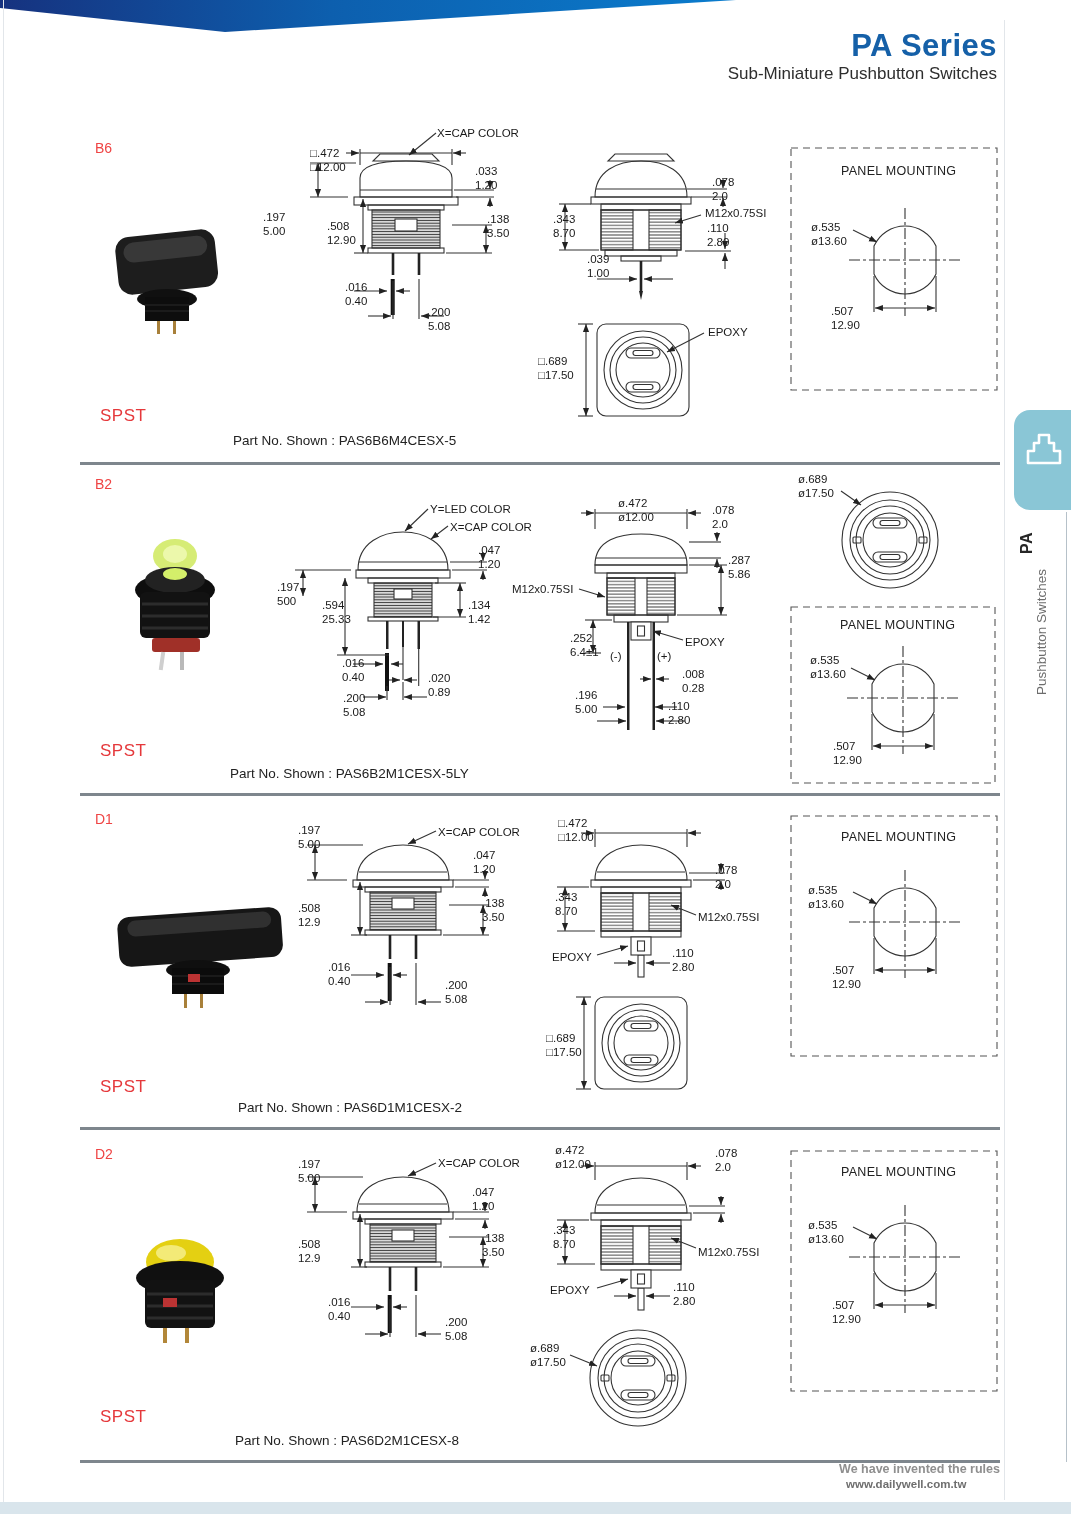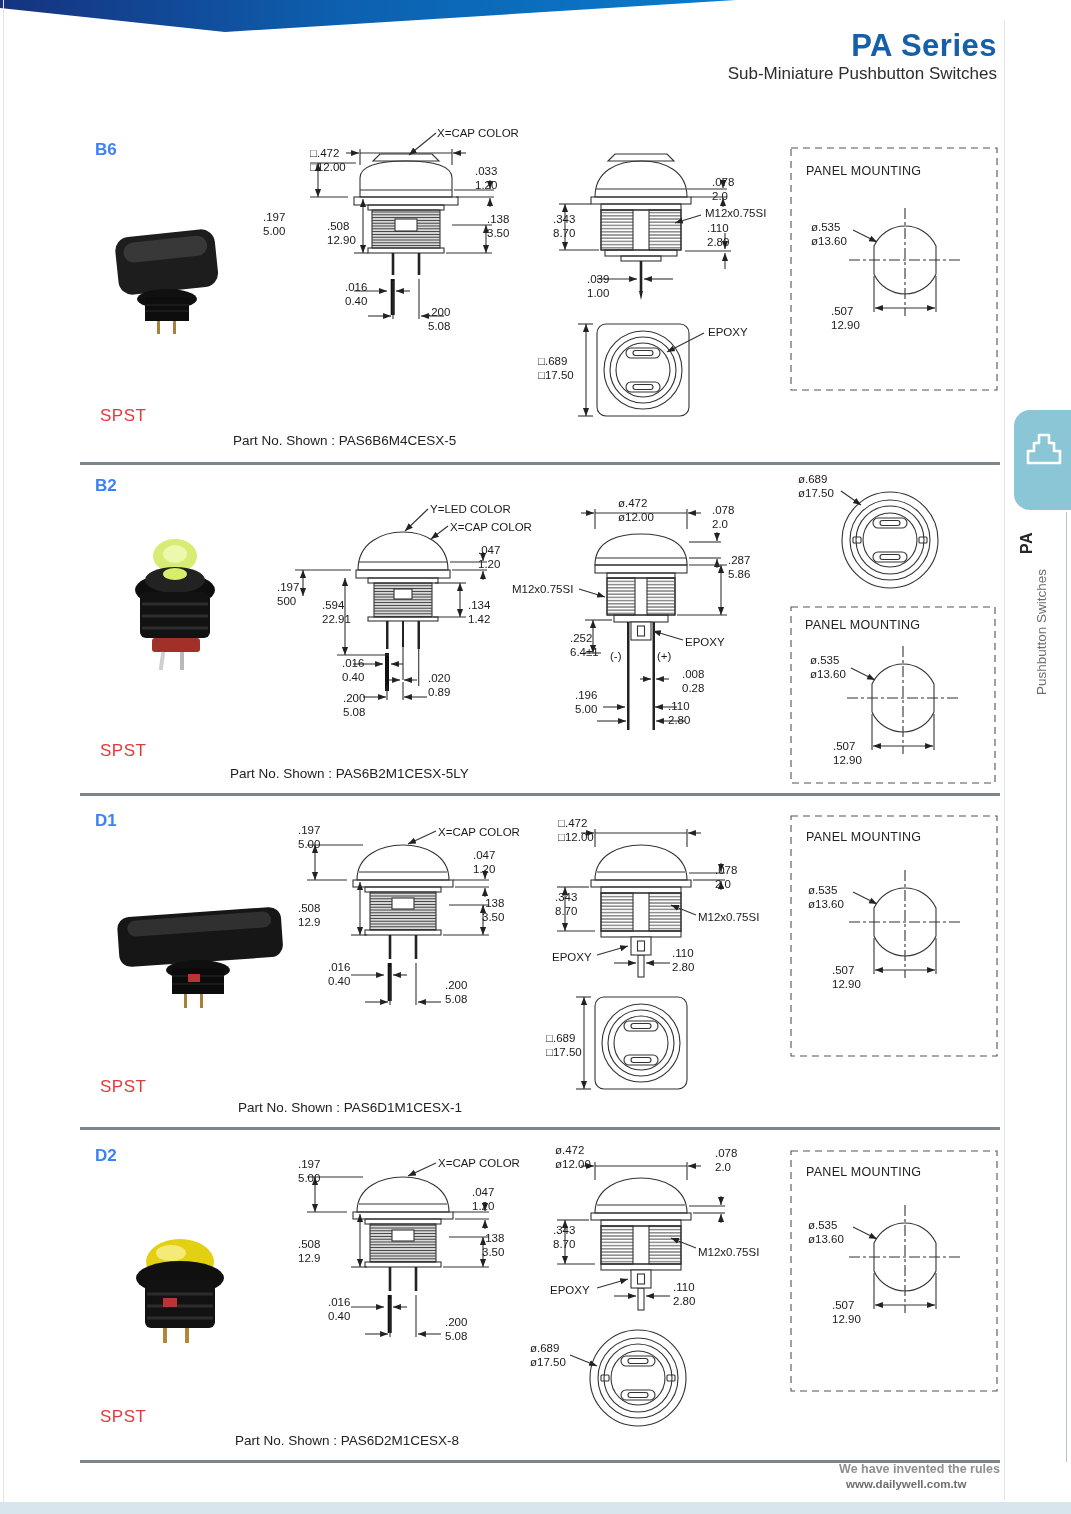--- a/index.html
+++ b/index.html
@@ -4,24 +4,24 @@
 <style>
   html,body{margin:0;padding:0;background:#f2f2f2;}
   .page{position:relative;width:1071px;height:1514px;background:#fff;overflow:hidden;
         font-family:"Liberation Sans","DejaVu Sans",sans-serif;}
   .swoosh{position:absolute;left:0;top:0;width:736px;height:34px;
           background:linear-gradient(90deg,#16327f 0%,#0d5fae 45%,#0a7ccd 100%);
           clip-path:polygon(0 0,736px 0,225px 32px,0 8px);}
   .title{position:absolute;right:74px;top:28px;font-size:31px;font-weight:bold;color:#1560a8;letter-spacing:.5px;}
   .subtitle{position:absolute;right:74px;top:64px;font-size:17px;color:#2e2e2e;}
   .dim{position:absolute;font-size:11.5px;line-height:1.22;color:#1a1a1a;white-space:pre;}
-  .secid{position:absolute;font-size:17px;font-weight:700;color:#3b82f6;}
+  .secid{position:absolute;font-size:14px;font-weight:400;color:#ef4444;}
   .spst{position:absolute;font-size:17px;font-weight:500;color:#e5383b;letter-spacing:.5px;}
   .part{position:absolute;font-size:13.5px;color:#222;}
-  .ptitle{position:absolute;font-size:12.5px;color:#222;letter-spacing:.3px;}
+  .ptitle{position:absolute;font-size:12.5px;color:#222;letter-spacing:.3px;margin-left:35px;}
   .hr{position:absolute;left:80px;width:920px;height:3px;background:#7e868d;}
   .art{position:absolute;left:0;top:0;}
   .photo{position:absolute;}
   .tab{position:absolute;left:1014px;top:410px;width:57px;height:100px;background:#8ac6d6;border-radius:16px 0 0 16px;}
   .t-icon{position:absolute;left:10px;top:20px;}
   .vtext{position:absolute;transform-origin:0 0;transform:rotate(-90deg);white-space:nowrap;}
   .pa{left:1018px;top:554px;font-size:16px;font-weight:bold;color:#262626;letter-spacing:.5px;}
   .cat{left:1034px;top:695px;font-size:13.5px;color:#6d6d6d;}
   .bl{position:absolute;left:3px;top:0;width:1px;height:1514px;background:#e2e6ea;}
   .br1{position:absolute;left:1004px;top:20px;width:1px;height:1480px;background:#e2e6ea;}
@@ -389,21 +389,21 @@
 0.40</div>
     <div class="dim" style="left:428px;top:305px">.200
 5.08</div>
     <div class="dim" style="left:712px;top:175px">.078
 2.0</div>
     <div class="dim" style="left:705px;top:206px">M12x0.75SI</div>
     <div class="dim" style="left:553px;top:212px">.343
 8.70</div>
     <div class="dim" style="left:707px;top:221px">.110
 2.80</div>
-    <div class="dim" style="left:587px;top:272px">.039
+    <div class="dim" style="left:587px;top:252px">.039
 1.00</div>
     <div class="dim" style="left:708px;top:325px">EPOXY</div>
     <div class="dim" style="left:538px;top:354px">□.689
 □17.50</div>
     <div class="ptitle" style="left:806px;top:164px">PANEL MOUNTING</div>
     <div class="dim" style="left:811px;top:220px">ø.535
 ø13.60</div>
     <div class="dim" style="left:831px;top:304px">.507
 12.90</div>
     <div class="spst" style="left:100px;top:406px">SPST</div>
@@ -413,21 +413,21 @@
 
   <div>
     <div class="secid" style="left:95px;top:476px">B2</div>
     <div class="dim" style="left:430px;top:502px">Y=LED COLOR</div>
     <div class="dim" style="left:450px;top:520px">X=CAP COLOR</div>
     <div class="dim" style="left:478px;top:543px">.047
 1.20</div>
     <div class="dim" style="left:277px;top:580px">.197
 500</div>
     <div class="dim" style="left:322px;top:598px">.594
-22.91</div>
+25.33</div>
     <div class="dim" style="left:468px;top:598px">.134
 1.42</div>
     <div class="dim" style="left:342px;top:656px">.016
 0.40</div>
     <div class="dim" style="left:428px;top:671px">.020
 0.89</div>
     <div class="dim" style="left:343px;top:691px">.200
 5.08</div>
     <div class="dim" style="left:618px;top:496px">ø.472
 ø12.00</div>
@@ -485,21 +485,21 @@
     <div class="dim" style="left:672px;top:946px">.110
 2.80</div>
     <div class="dim" style="left:546px;top:1031px">□.689
 □17.50</div>
     <div class="ptitle" style="left:806px;top:830px">PANEL MOUNTING</div>
     <div class="dim" style="left:808px;top:883px">ø.535
 ø13.60</div>
     <div class="dim" style="left:832px;top:963px">.507
 12.90</div>
     <div class="spst" style="left:100px;top:1077px">SPST</div>
-    <div class="part" style="left:238px;top:1100px">Part No. Shown : PAS6D1M1CESX-1</div>
+    <div class="part" style="left:238px;top:1100px">Part No. Shown : PAS6D1M1CESX-2</div>
   </div>
   <div class="hr" style="top:1127px"></div>
 
   <div>
     <div class="secid" style="left:95px;top:1146px">D2</div>
     <div class="dim" style="left:298px;top:1157px">.197
 5.00</div>
     <div class="dim" style="left:438px;top:1156px">X=CAP COLOR</div>
     <div class="dim" style="left:472px;top:1185px">.047
 1.20</div>

